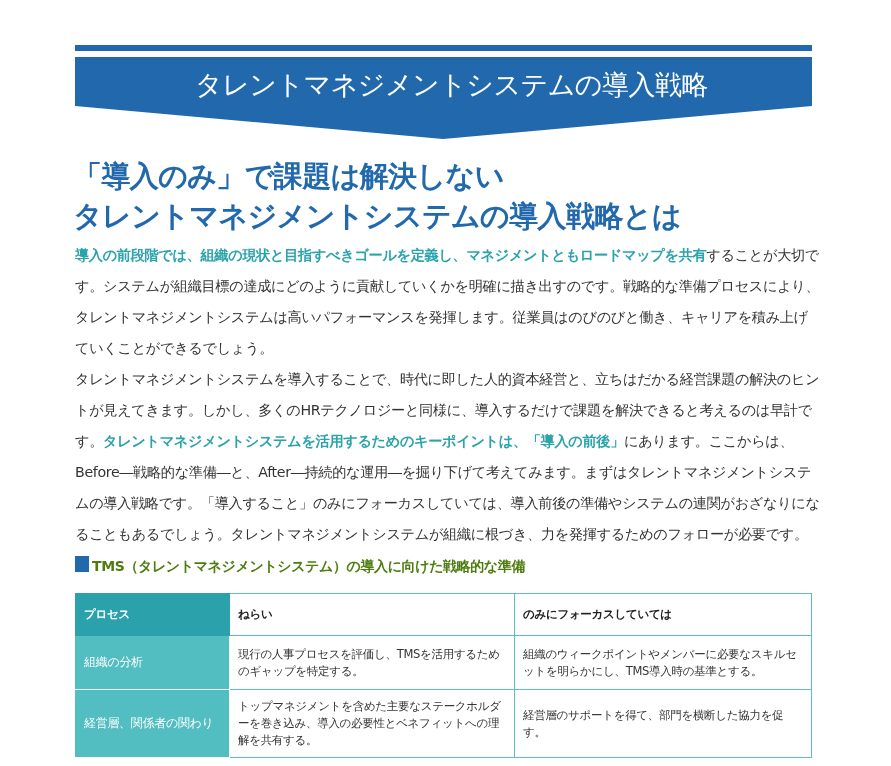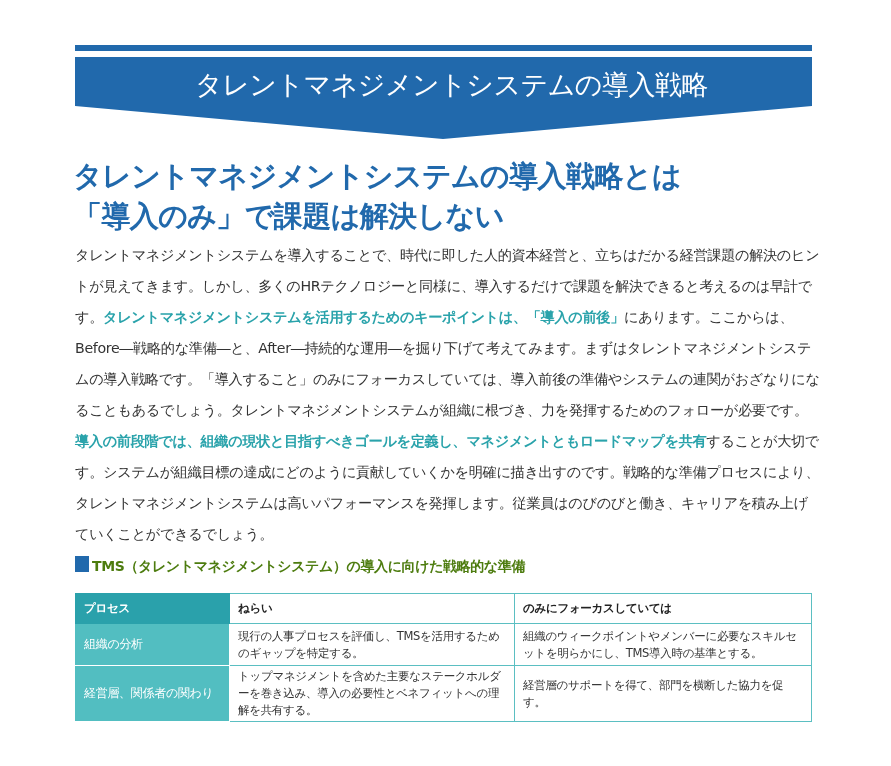--- a/index.html
+++ b/index.html
@@ -15,47 +15,47 @@
   .body-text { position: absolute; left: 75px; top: 240px; width: 745px; font-size: 14.2px;
                line-height: 31px; color: #333333; letter-spacing: -0.35px; }
   .body-text p { margin: 0; }
   .hl { color: #2aa3ab; font-weight: bold; }
   .section-title { position: absolute; left: 75px; top: 556px; font-size: 14px; color: #4d7c0f;
                    font-weight: bold; letter-spacing: -0.4px; }
   .section-title .sq { display: inline-block; width: 14px; height: 16px; background: #2169ac;
                        margin-right: 3px; vertical-align: -1px; }
   table.prep { position: absolute; left: 75px; top: 593px; width: 737px; border-collapse: collapse;
                font-size: 11.5px; letter-spacing: -0.3px; }
-  table.prep td, table.prep th { border: 1px solid #5bbfc2; padding: 2px 8px; vertical-align: middle; text-align: left; }
+  table.prep td, table.prep th { border: 1px solid #5bbfc2; padding: 8px 8px; vertical-align: middle; text-align: left; }
   table.prep th { height: 25px; font-weight: bold; color: #222; background: #fff; }
   table.prep th.proc { background: #2aa1ab; color: #ffffff; border-color: #2aa1ab; }
   table.prep td.proc { background: #52bec1; color: #ffffff; font-weight: normal; font-size: 12px; border-color: #ffffff; border-left-color: #52bec1; }
   table.prep td { height: 37px; line-height: 17px; color: #333; }
   .c1 { width: 137px; } .c2 { width: 268px; }
 </style>
 </head>
 <body>
 
 <div class="topbar"></div>
 
 <div class="banner">
   <svg width="737" height="82" viewBox="0 0 737 82">
     <polygon points="0,0 737,0 737,49 368,82 0,49" fill="#2169ac"></polygon>
   </svg>
   <div class="banner-title">タレントマネジメントシステムの導入戦略</div>
 </div>
 
 <div class="heading">
+  <div>「導入のみ」で課題は解決しない</div>
   <div>タレントマネジメントシステムの導入戦略とは</div>
-  <div>「導入のみ」で課題は解決しない</div>
 </div>
 
 <div class="body-text">
+  <p><span class="hl">導入の前段階では、組織の現状と目指すべきゴールを定義し、マネジメントともロードマップを共有</span><span>することが大切です。システムが組織目標の達成にどのように貢献していくかを明確に描き出すのです。戦略的な準備プロセスにより、タレントマネジメントシステムは高いパフォーマンスを発揮します。従業員はのびのびと働き、キャリアを積み上げていくことができるでしょう。</span></p>
   <p><span>タレントマネジメントシステムを導入することで、時代に即した人的資本経営と、立ちはだかる経営課題の解決のヒントが見えてきます。しかし、多くのHRテクノロジーと同様に、導入するだけで課題を解決できると考えるのは早計です。</span><span class="hl">タレントマネジメントシステムを活用するためのキーポイントは、「導入の前後」</span><span>にあります。ここからは、Before―戦略的な準備―と、After―持続的な運用―を掘り下げて考えてみます。まずはタレントマネジメントシステムの導入戦略です。「導入すること」のみにフォーカスしていては、導入前後の準備やシステムの連関がおざなりになることもあるでしょう。タレントマネジメントシステムが組織に根づき、力を発揮するためのフォローが必要です。</span></p>
-  <p><span class="hl">導入の前段階では、組織の現状と目指すべきゴールを定義し、マネジメントともロードマップを共有</span><span>することが大切です。システムが組織目標の達成にどのように貢献していくかを明確に描き出すのです。戦略的な準備プロセスにより、タレントマネジメントシステムは高いパフォーマンスを発揮します。従業員はのびのびと働き、キャリアを積み上げていくことができるでしょう。</span></p>
 </div>
 
 <div class="section-title">
   <span class="sq"></span><span>TMS（タレントマネジメントシステム）の導入に向けた戦略的な準備</span>
 </div>
 
 <table class="prep">
   <tbody>
       <tr>
     <th class="proc c1">プロセス</th>

